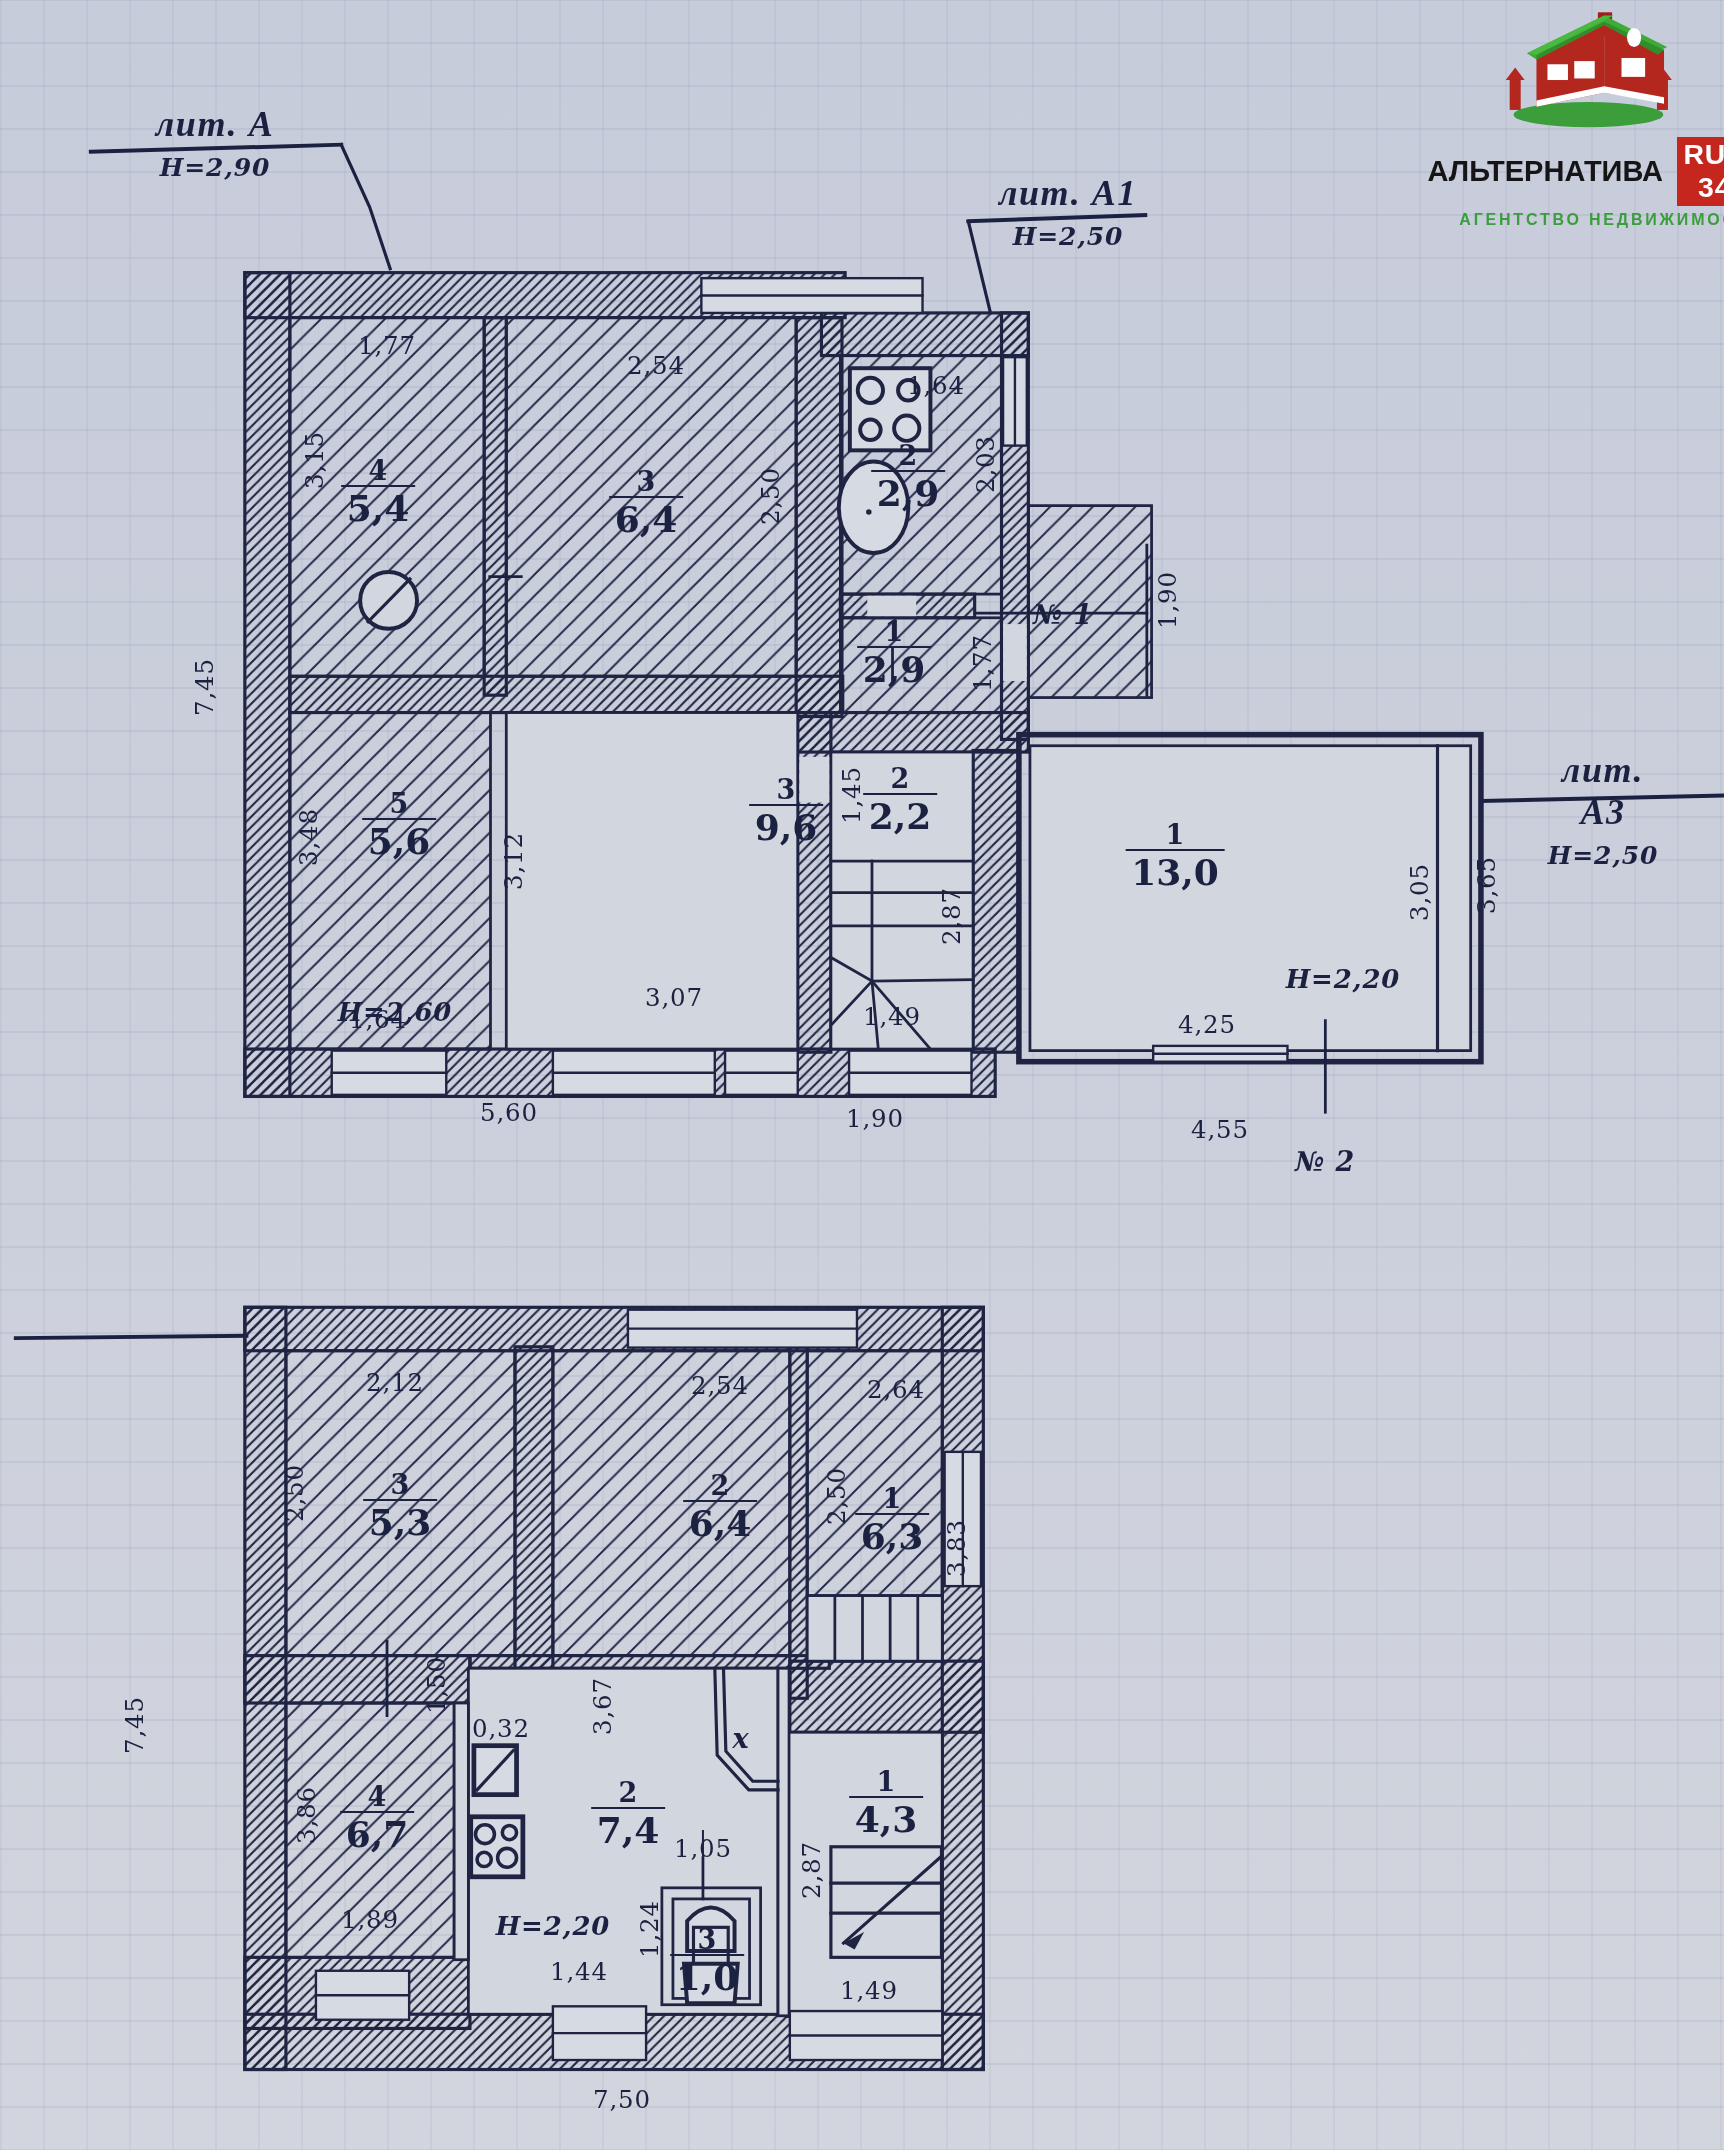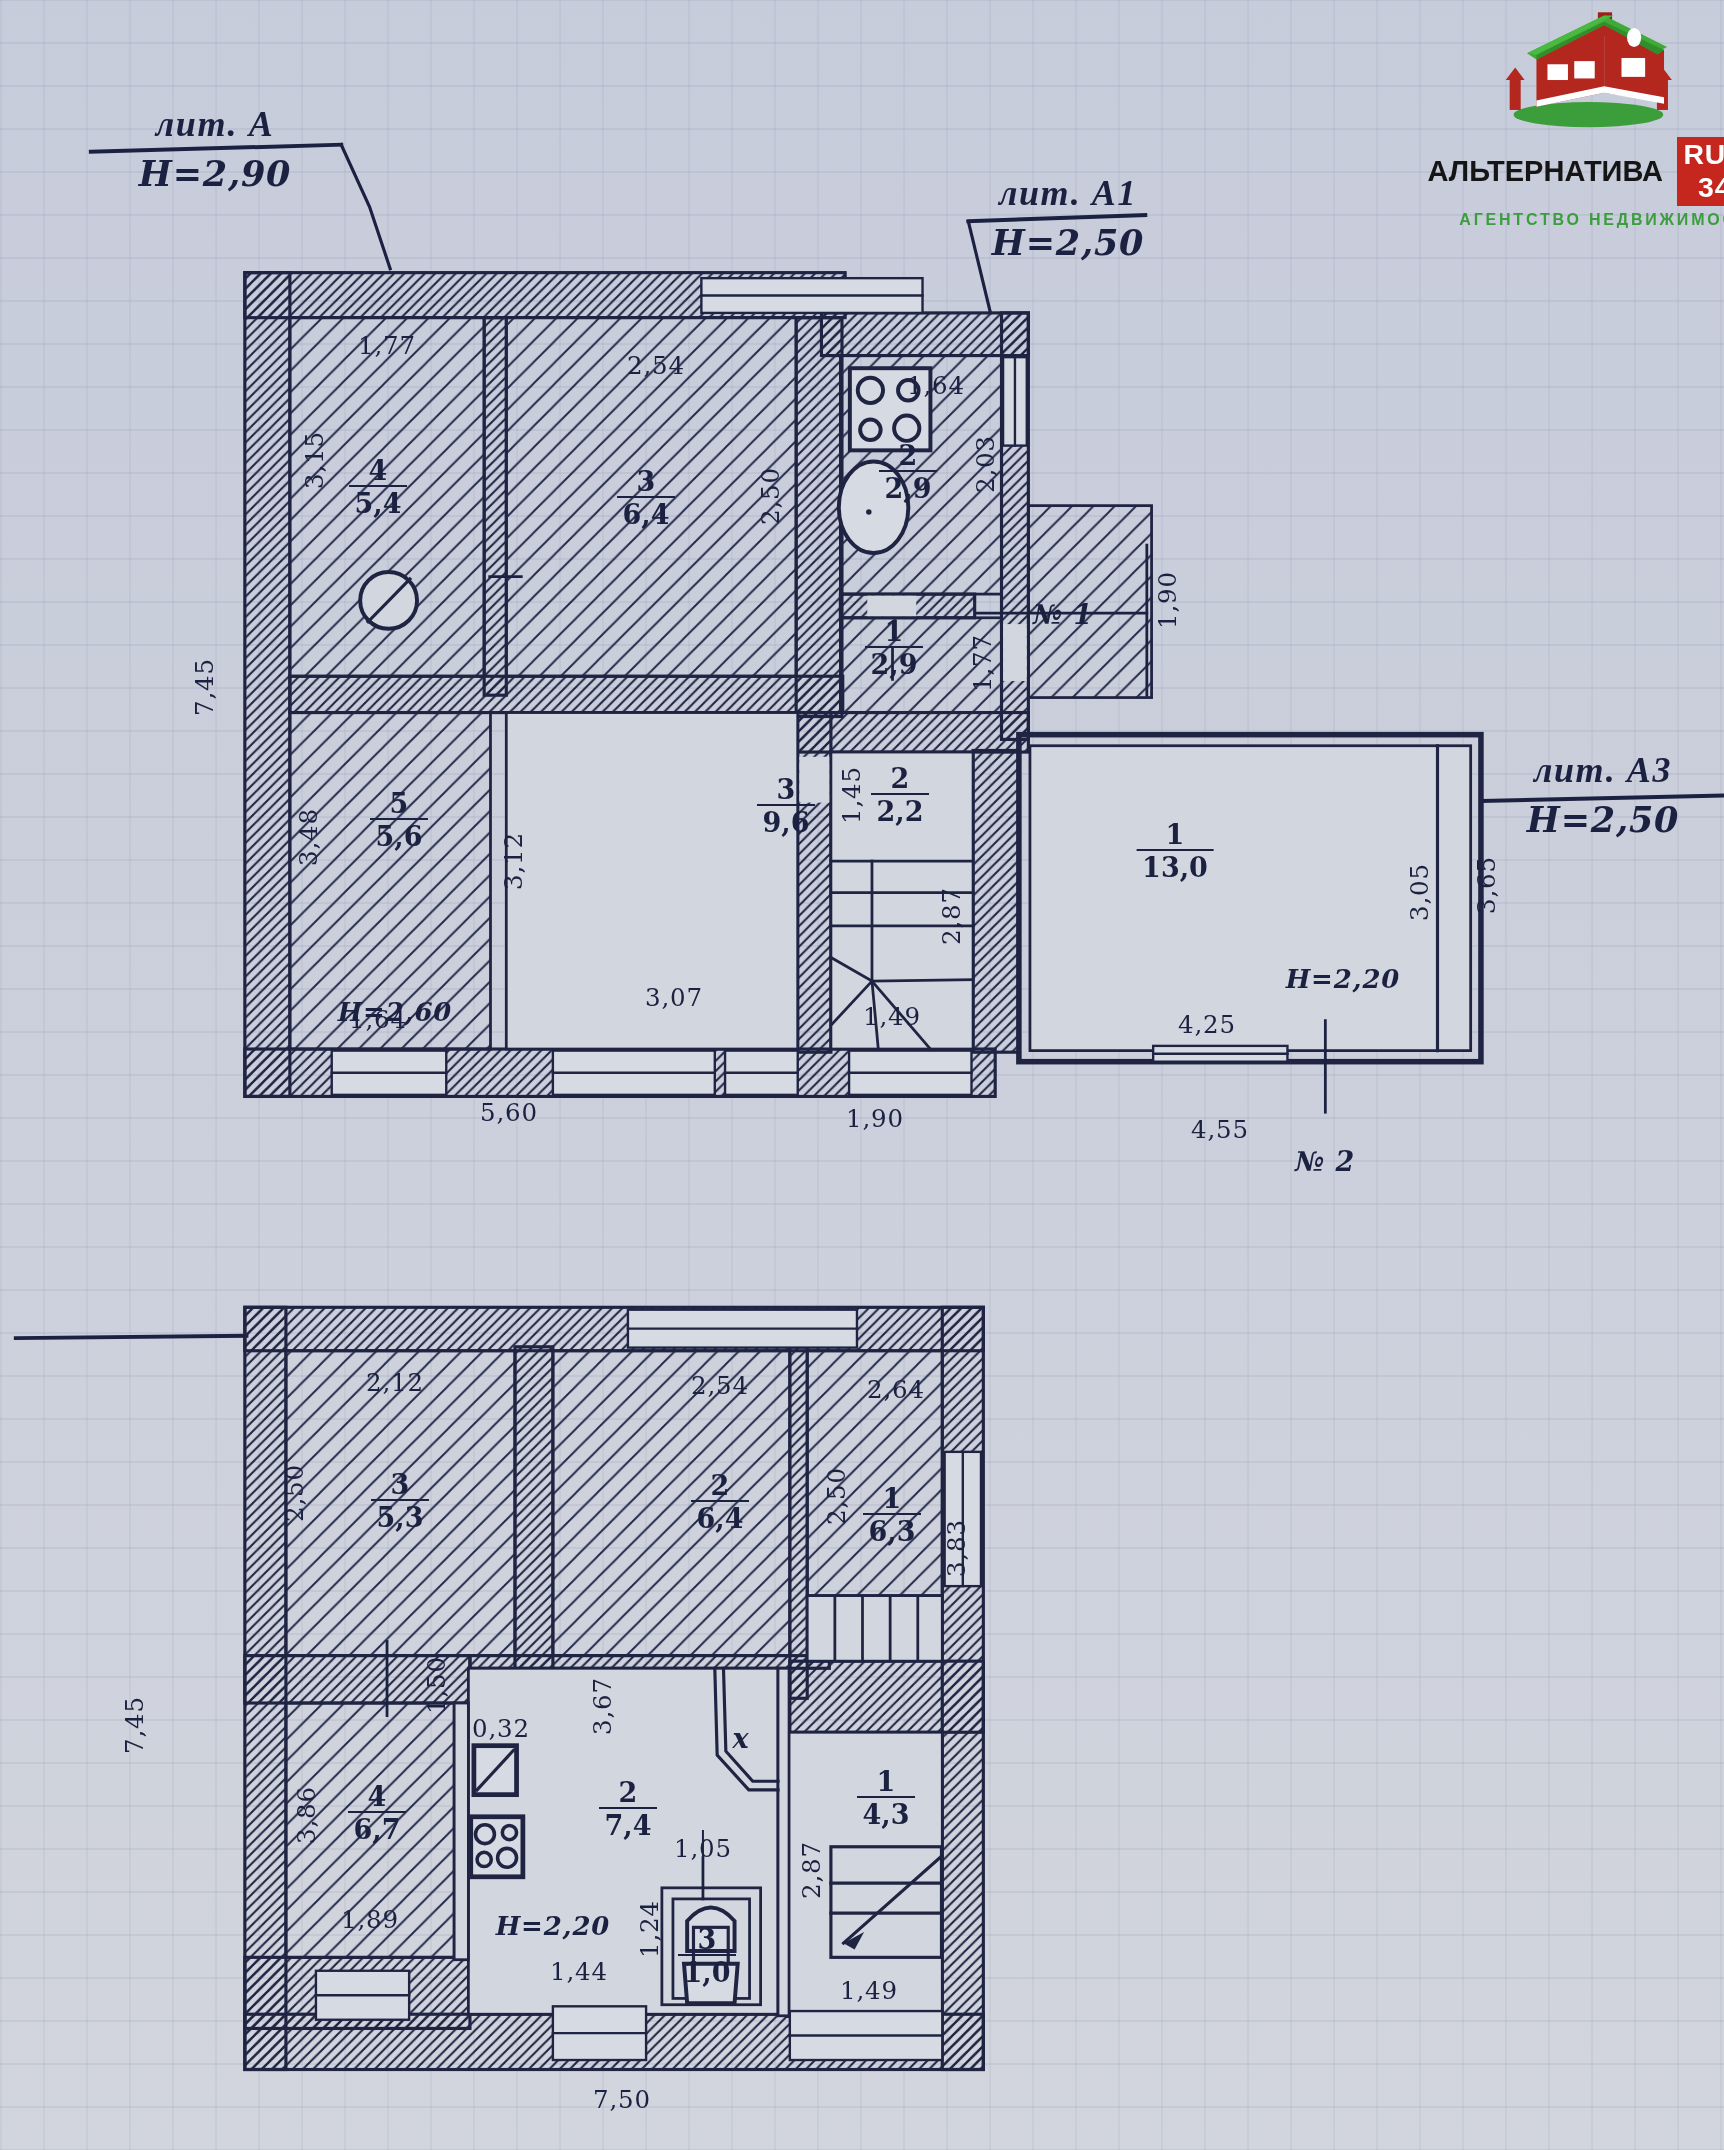--- a/index.html
+++ b/index.html
@@ -31,31 +31,31 @@
   .dim.mark{font-style:italic;font-weight:bold;font-size:27px;}
 
   .room-label{
     position:absolute;
     transform:translateX(-50%);
     text-align:center;
     font-weight:bold;
     line-height:1.05;
   }
   .rl-num{display:block;font-size:27px;padding:0 4.7px;}
-  .rl-area{display:block;font-size:27px;border-top:2.4px solid #1b2140;padding:2.4px 5.5px 0 5.5px;}
+  .rl-area{display:block;font-size:36px;border-top:2.4px solid #1b2140;padding:2.4px 5.5px 0 5.5px;}
 
   .callout{
     position:absolute;
     transform:translateX(-50%);
     text-align:center;
     font-style:italic;
     font-weight:bold;
   }
   .co-title{display:block;font-size:36px;letter-spacing:1.6px;font-family:Liberation Serif, serif;}
-  .co-height{display:block;font-size:35px;margin-top:8px;letter-spacing:0.8px;}
+  .co-height{display:block;font-size:25px;margin-top:8px;letter-spacing:0.8px;}
   #co-a {left:215px;top:103px;}
   #co-a1{left:1068px;top:172px;}
   #co-a3{left:1603px;top:749px;}
   #co-a2{left:133px;top:1292px;}
 
   
   .logo{
     position:absolute;right:4.7px;top:6.3px;width:261px;
     text-align:center;
     font-family:"Liberation Sans", sans-serif;

